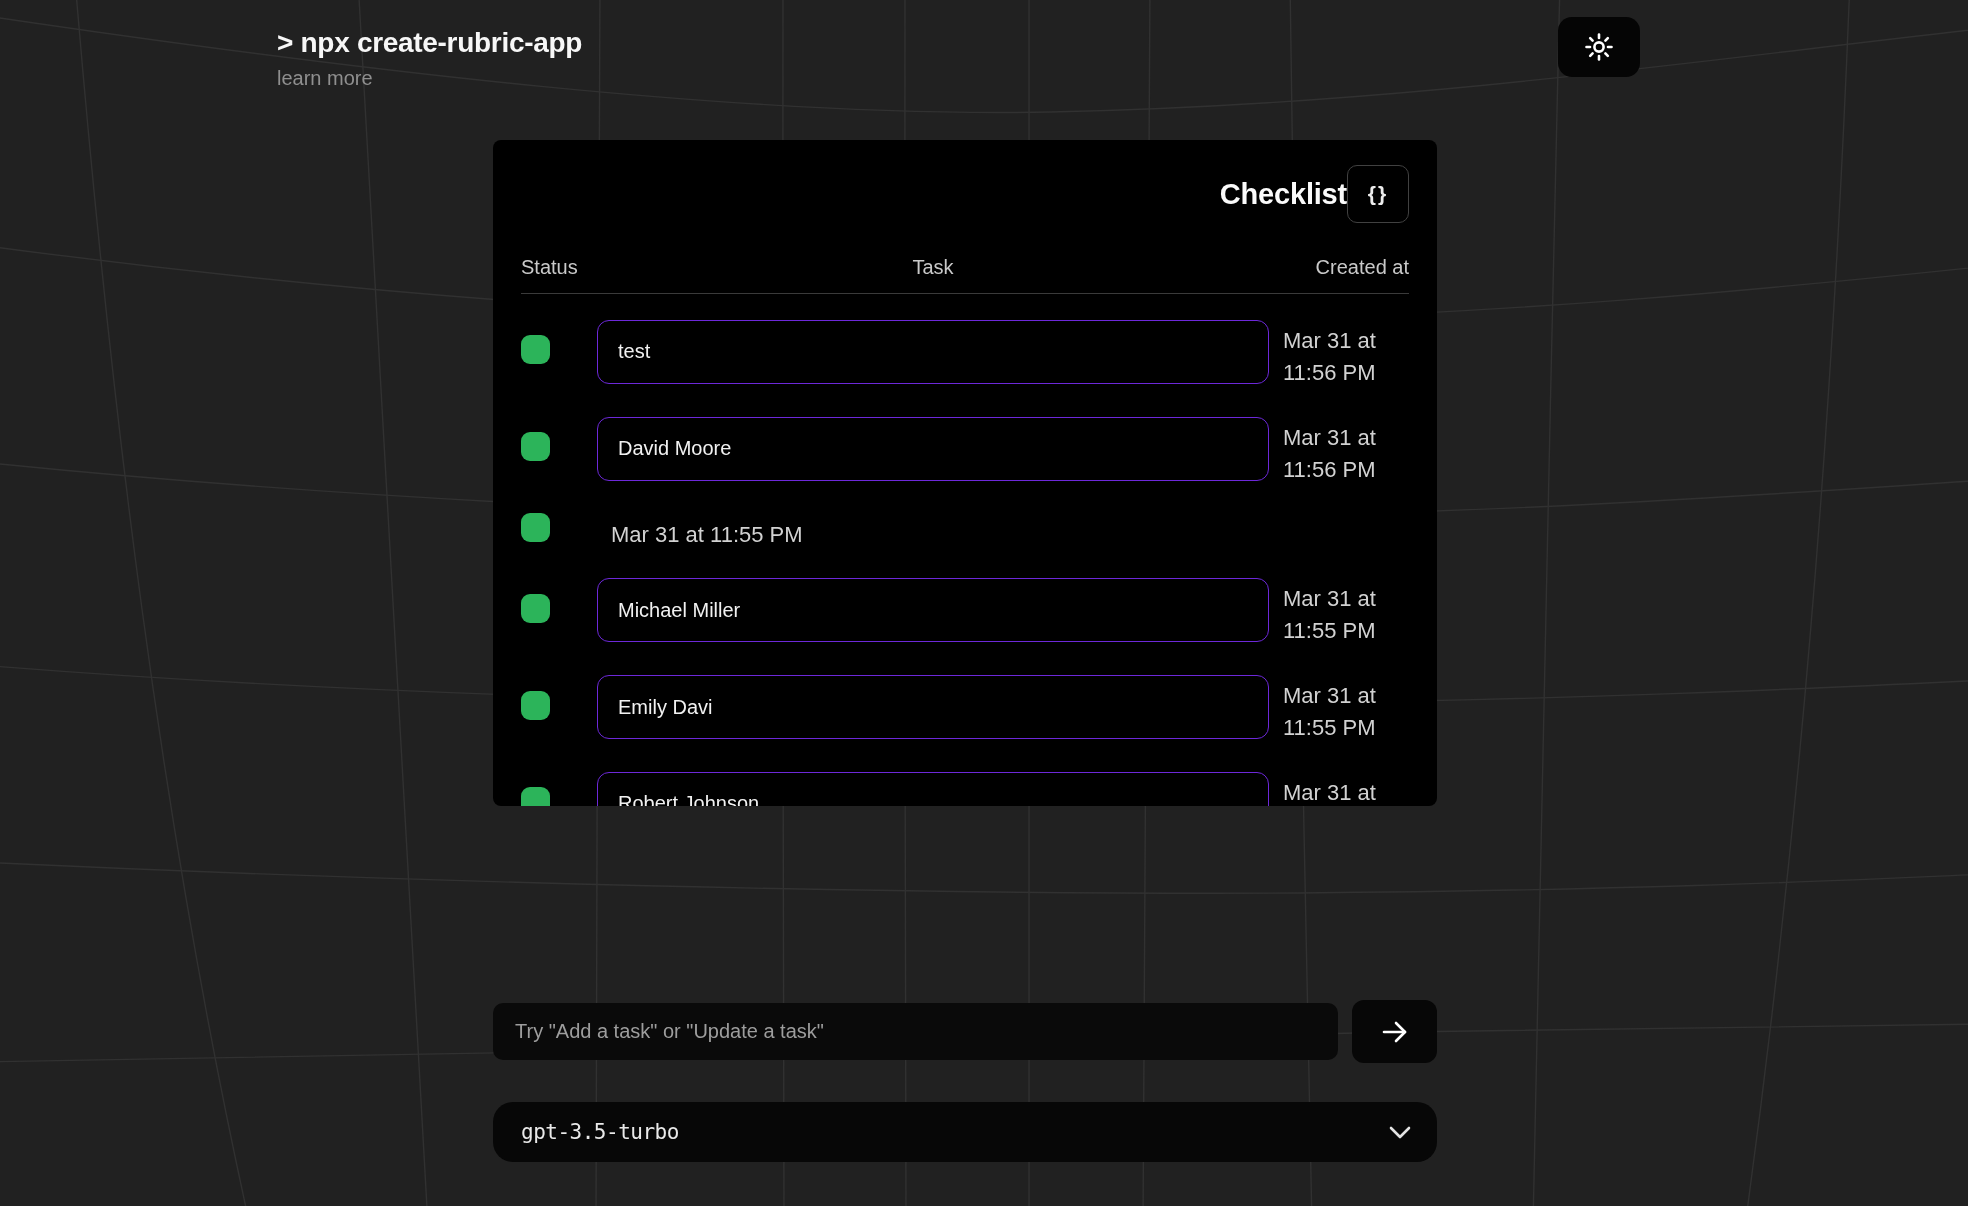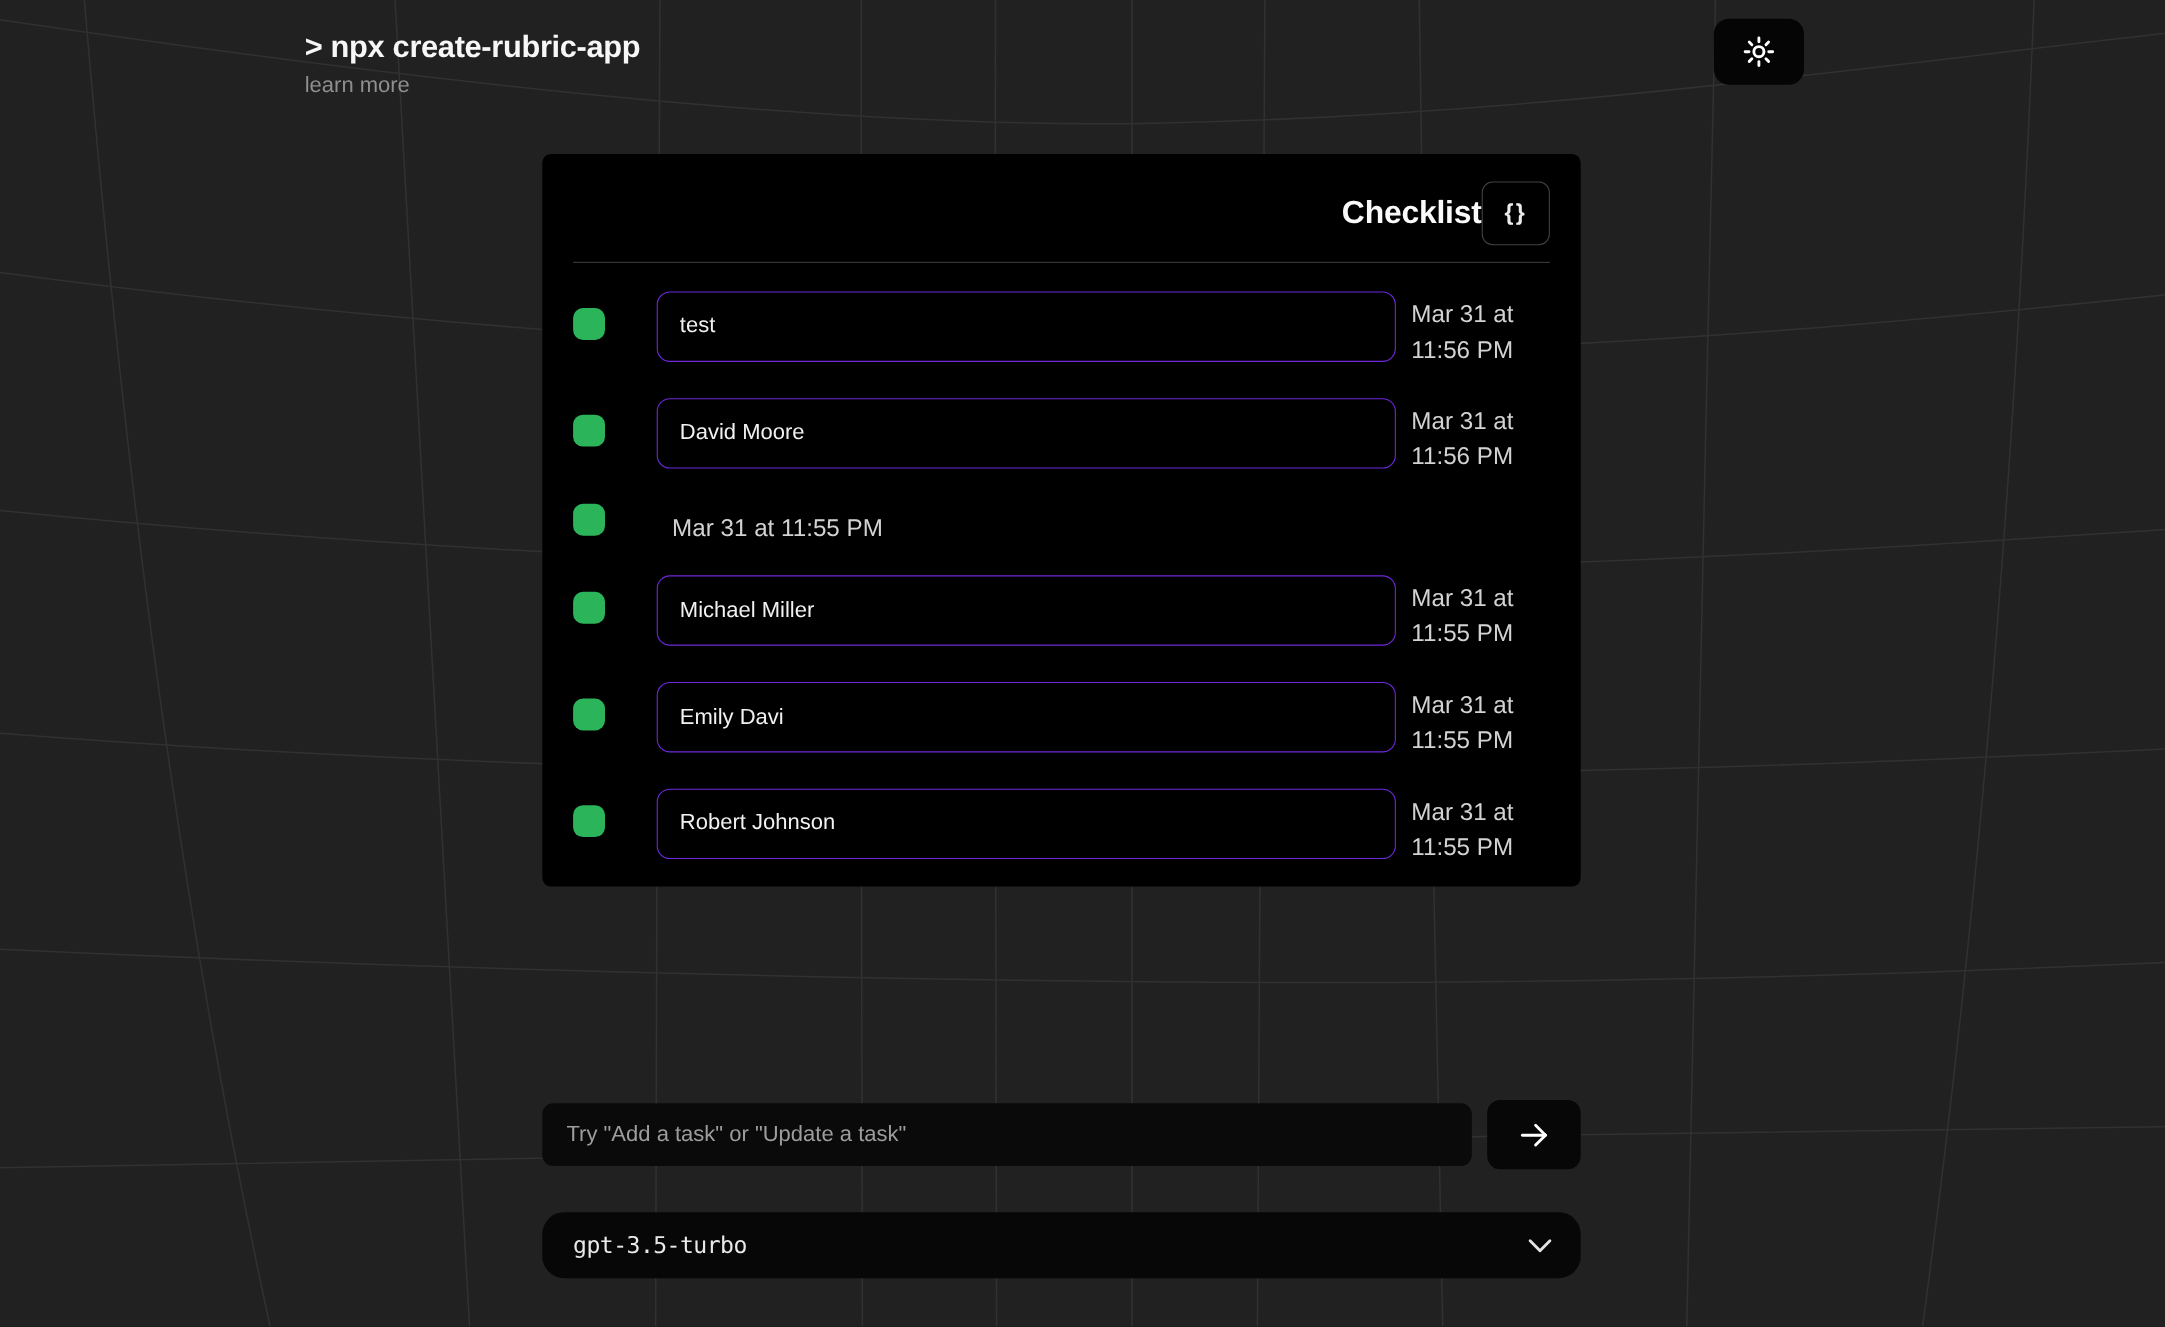--- a/index.html
+++ b/index.html
@@ -146,20 +146,25 @@
   </button>
 
   <section class="card">
     <div class="card-head">
       <h2>Checklist</h2>
       <button class="json-btn">
         <span>{}</span>
       </button>
     </div>
 
+    <div class="cols">
+      <span class="c-status">Status</span>
+      <span class="c-task">Task</span>
+      <span class="c-created">Created at</span>
+    </div>
     <div class="divider"></div>
 
     <div class="rows" id="rows">
   <div class="row">
     <div class="status-cell">
       <span class="checkbox" role="checkbox" aria-checked="true"></span>
     </div>
     <input class="task-input" type="text" value="test" style="">
     <div class="created">Mar 31 at 11:56 PM</div>
   </div>

